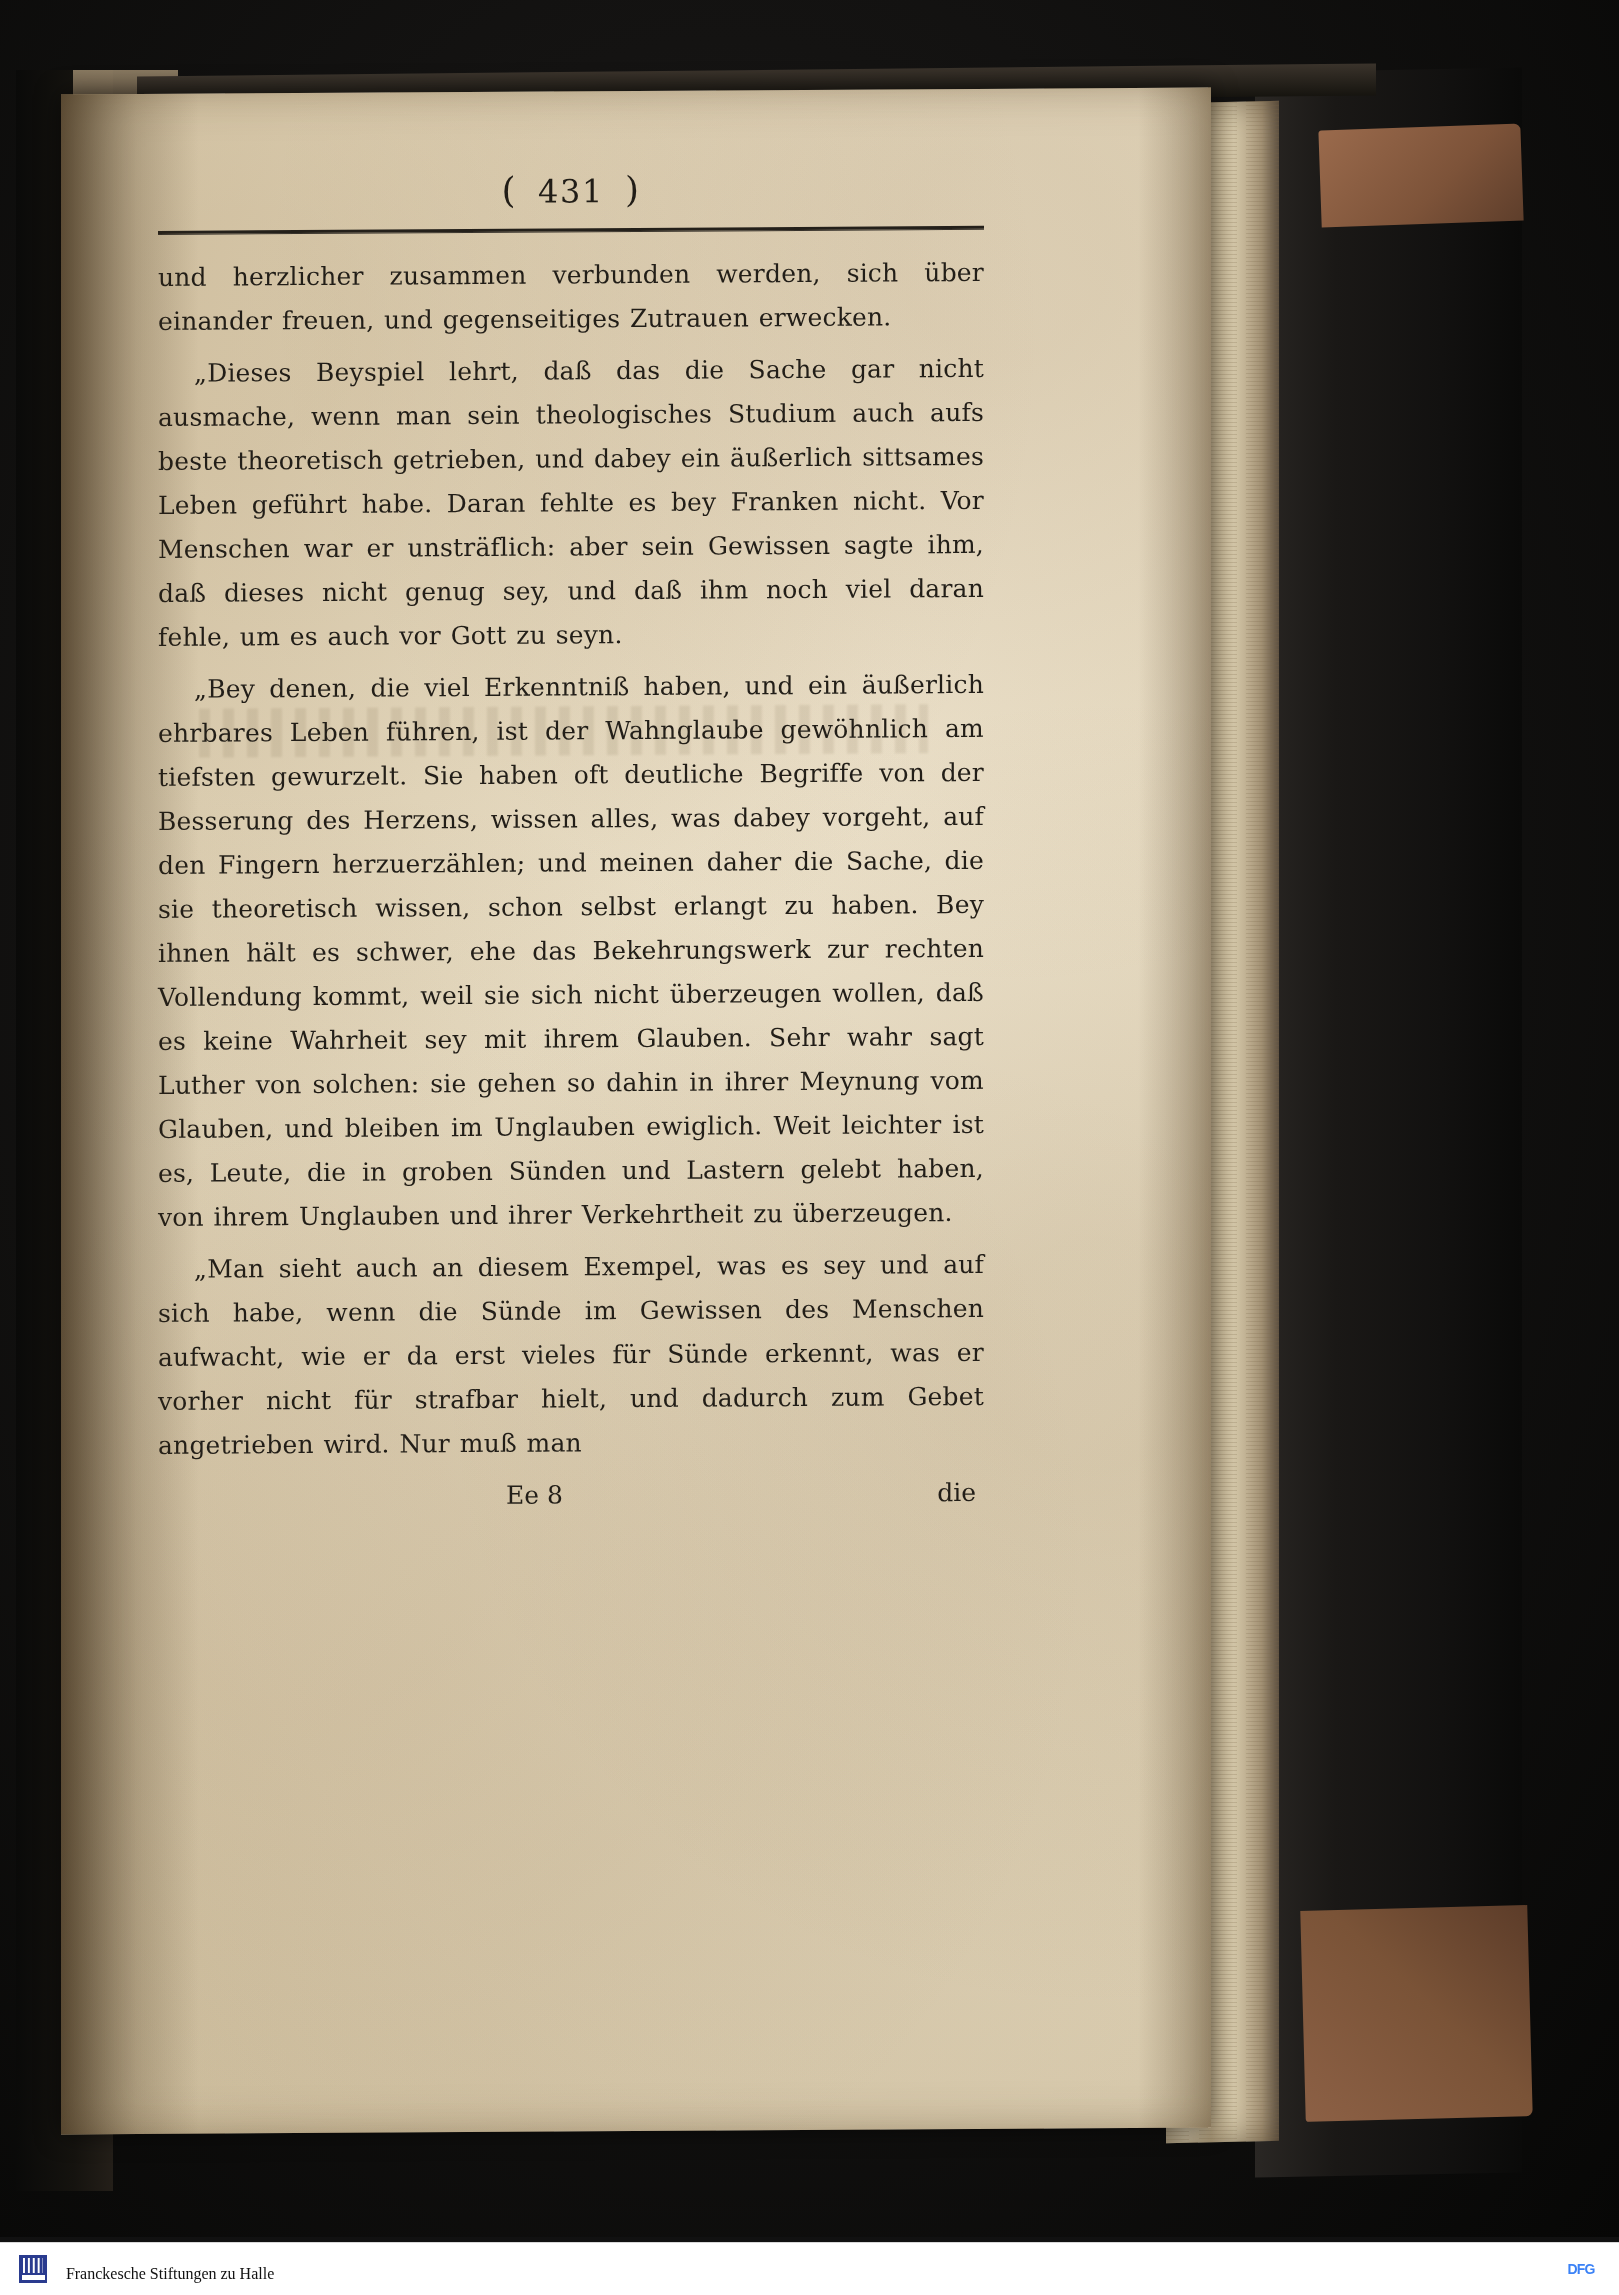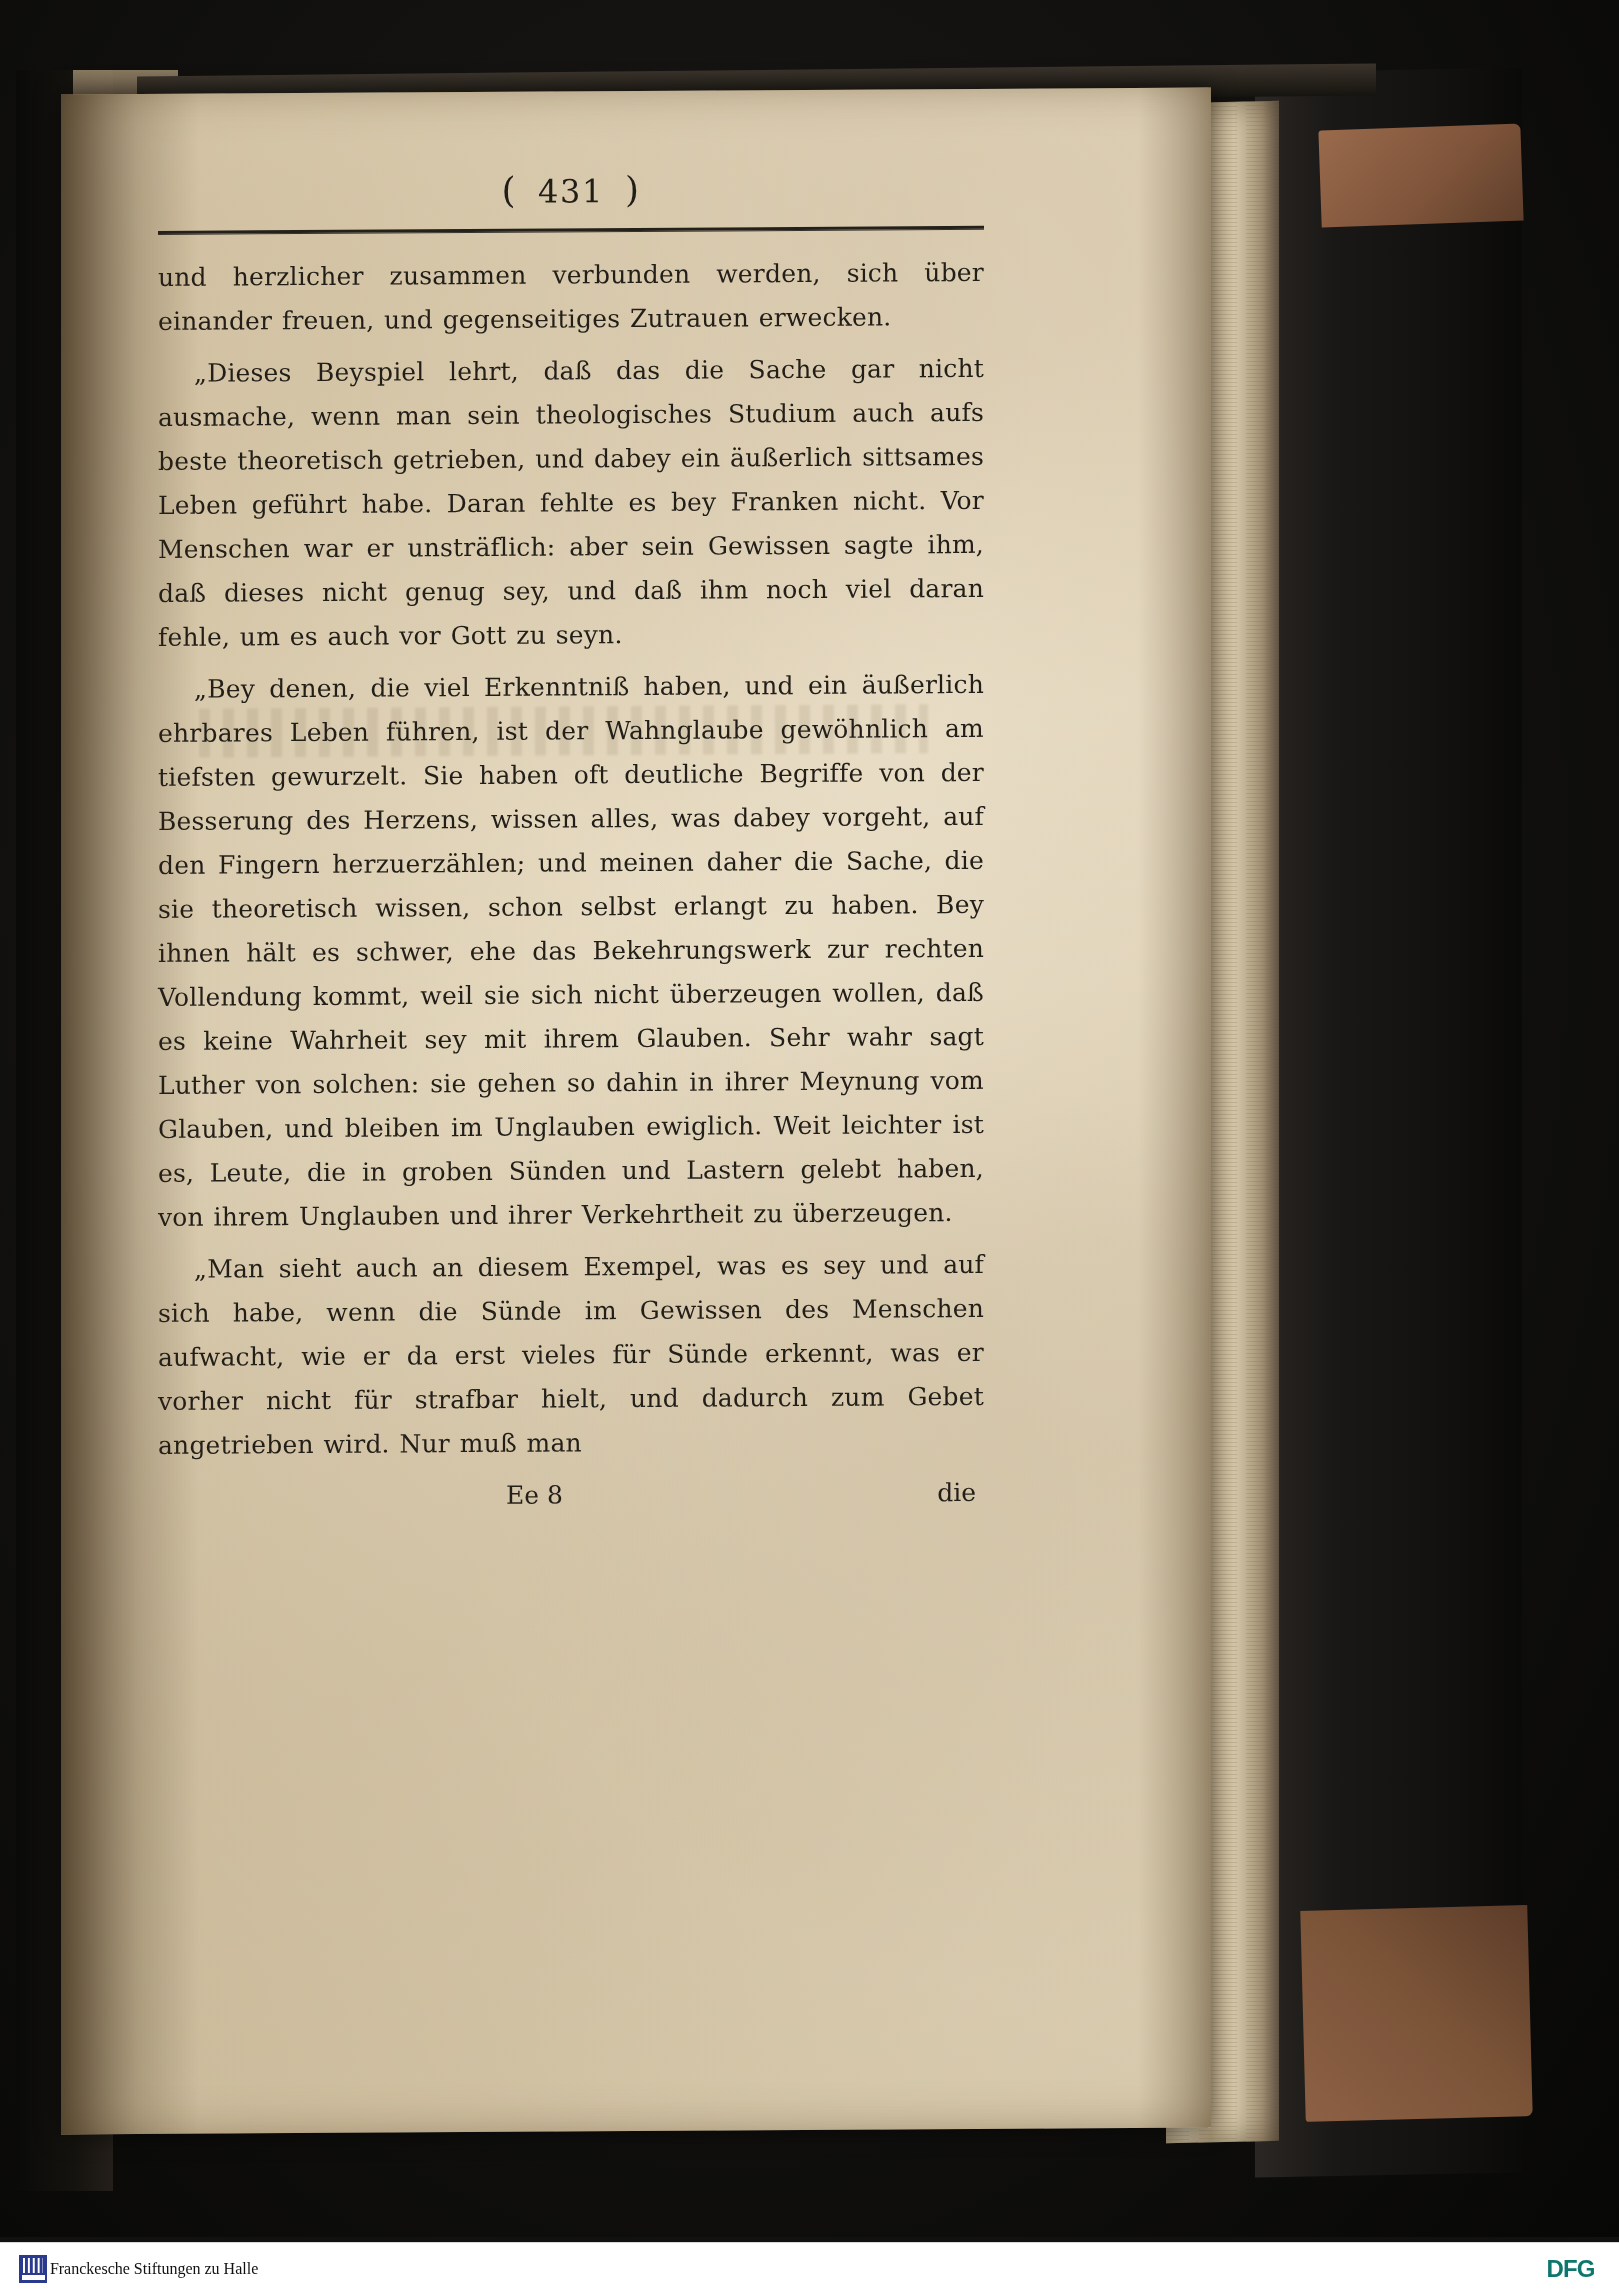--- a/index.html
+++ b/index.html
@@ -236,22 +236,22 @@
     background: #ffffff;
     border-top: 0.8px solid #d8d8d8;
     display: flex;
     align-items: center;
     justify-content: space-between;
     padding: 0 19.4px;
     box-sizing: border-box;
   }
   #footer-left {
     display: flex;
-    align-items: center;
-    gap: 3px;
+    align-items: flex-end;
+    gap: 19px;
   }
   #fs-logo {
     width: 27.5px; height: 27.5px;
     background: #2a3b8f;
     position: relative;
     flex: none;
   }
   #fs-logo::before {
     content: "";
     position: absolute;
@@ -270,23 +270,23 @@
     background: #fff;
   }
   #fs-label {
     font-family: "Liberation Serif", serif;
     font-size: 16px;
     color: #111;
   }
   #dfg-logo {
     font-family: "Liberation Sans", sans-serif;
     font-weight: bold;
-    font-size: 24px;
+    font-size: 14px;
     letter-spacing: -0.8px;
-    color: #0f766e;
+    color: #3b82f6;
     border: 0;
     padding: 1.6px 4.9px;
     margin-left: 20px;
   }
 
   
   #bottom-strip {
     position: absolute;
     left: 0;
     bottom: 53px;

